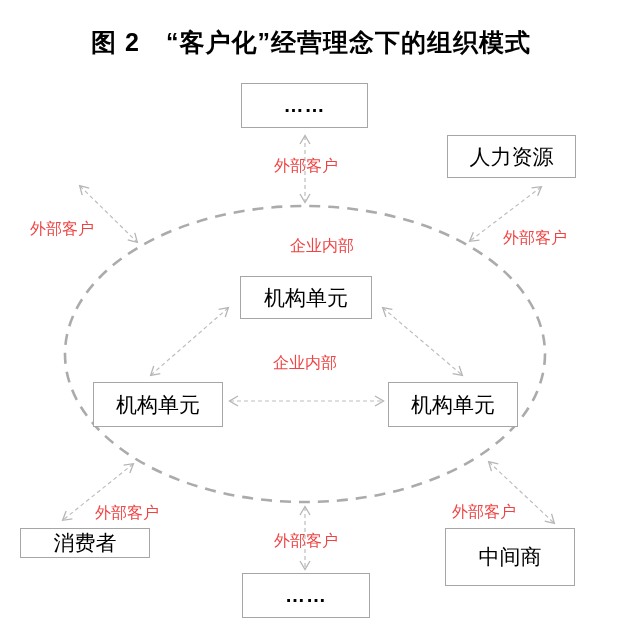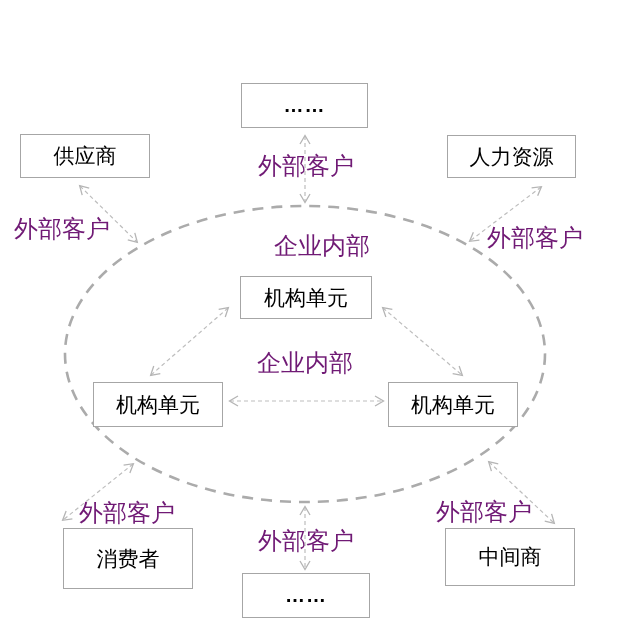--- a/index.html
+++ b/index.html
@@ -29,22 +29,22 @@
     justify-content:center;
     font-size:21px;
     color:#000;
     box-sizing:border-box;
     white-space:nowrap;
   }
   .node.dots{font-weight:bold;letter-spacing:1px;font-size:20px;}
   .lbl{
     position:absolute;
     transform:translate(-50%,-50%);
-    font-size:24px;
-    color:#701a75;
+    font-size:16px;
+    color:#ef4444;
     white-space:nowrap;
   }
   svg.layer{
     position:absolute;left:0;top:0;width:622px;height:638px;
     pointer-events:none;
   }
 </style>
 </head>
 <body>
 
@@ -64,25 +64,25 @@
     <line x1="541" y1="187" x2="470" y2="241" stroke="#bdbdbd" stroke-width="1.2" stroke-dasharray="4 3" marker-start="url(#chev)" marker-end="url(#chev)"></line>
     <line x1="133" y1="464" x2="63" y2="520" stroke="#bdbdbd" stroke-width="1.2" stroke-dasharray="4 3" marker-start="url(#chev)" marker-end="url(#chev)"></line>
     <line x1="489" y1="462" x2="554" y2="523" stroke="#bdbdbd" stroke-width="1.2" stroke-dasharray="4 3" marker-start="url(#chev)" marker-end="url(#chev)"></line>
     <line x1="305" y1="507" x2="305" y2="569" stroke="#bdbdbd" stroke-width="1.2" stroke-dasharray="4 3" marker-start="url(#chev)" marker-end="url(#chev)"></line>
 
     <line x1="228" y1="308" x2="151" y2="375" stroke="#bdbdbd" stroke-width="1.2" stroke-dasharray="4 3" marker-start="url(#chev)" marker-end="url(#chev)"></line>
     <line x1="383" y1="308" x2="462" y2="375" stroke="#bdbdbd" stroke-width="1.2" stroke-dasharray="4 3" marker-start="url(#chev)" marker-end="url(#chev)"></line>
     <line x1="230" y1="401" x2="383" y2="401" stroke="#bdbdbd" stroke-width="1.2" stroke-dasharray="4 3" marker-start="url(#chev)" marker-end="url(#chev)"></line>
   </svg>
 
+  <div class="title">图 2　“客户化”经营理念下的组织模式</div>
 
   <div class="node dots" style="left:241px;top:83px;width:127px;height:45px;">……</div>
-  <div class="node" style="left:20px;top:134px;width:130px;height:44px;">供应商</div>
   <div class="node" style="left:447px;top:135px;width:129px;height:43px;">人力资源</div>
-  <div class="node" style="left:20px;top:528px;width:130px;height:61px;margin-left:43px;">消费者</div>
+  <div class="node" style="left:20px;top:528px;width:130px;height:30px;">消费者</div>
   <div class="node" style="left:445px;top:528px;width:130px;height:58px;">中间商</div>
   <div class="node dots" style="left:242px;top:573px;width:128px;height:45px;">……</div>
 
   <div class="node" style="left:240px;top:276px;width:132px;height:43px;">机构单元</div>
   <div class="node" style="left:93px;top:382px;width:130px;height:45px;">机构单元</div>
   <div class="node" style="left:388px;top:382px;width:130px;height:45px;">机构单元</div>
 
   <div class="lbl" style="left:322px;top:246px;">企业内部</div>
   <div class="lbl" style="left:305px;top:363px;">企业内部</div>
 

